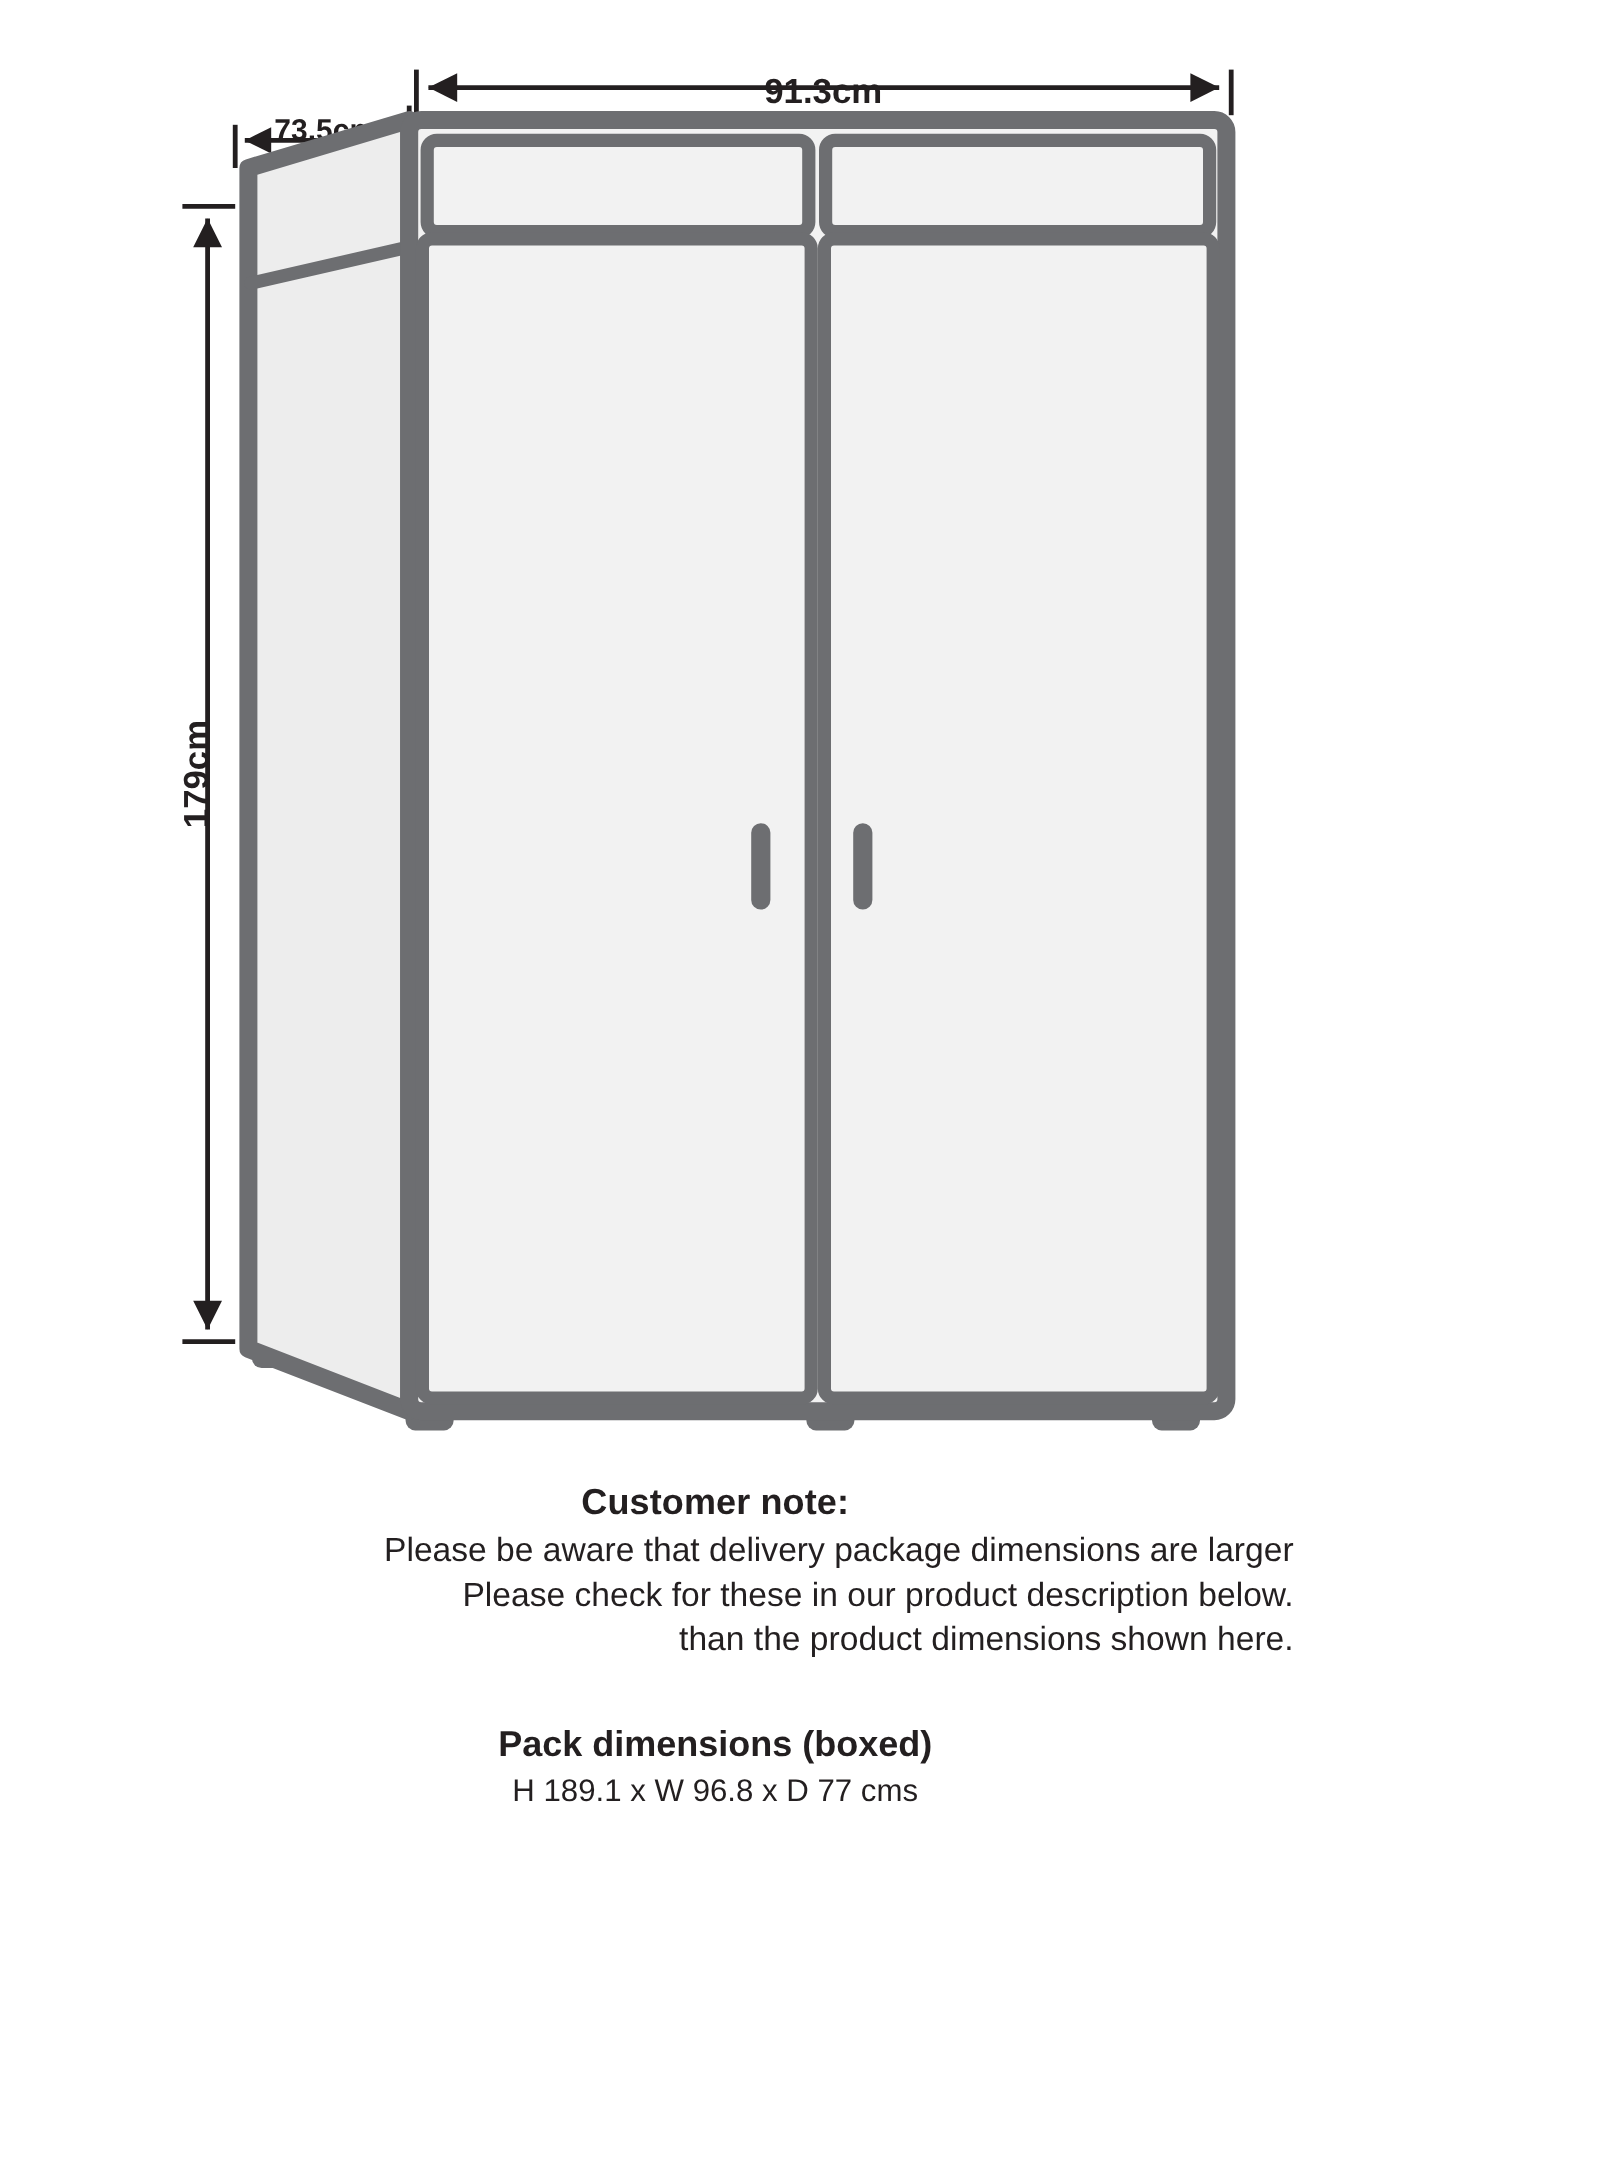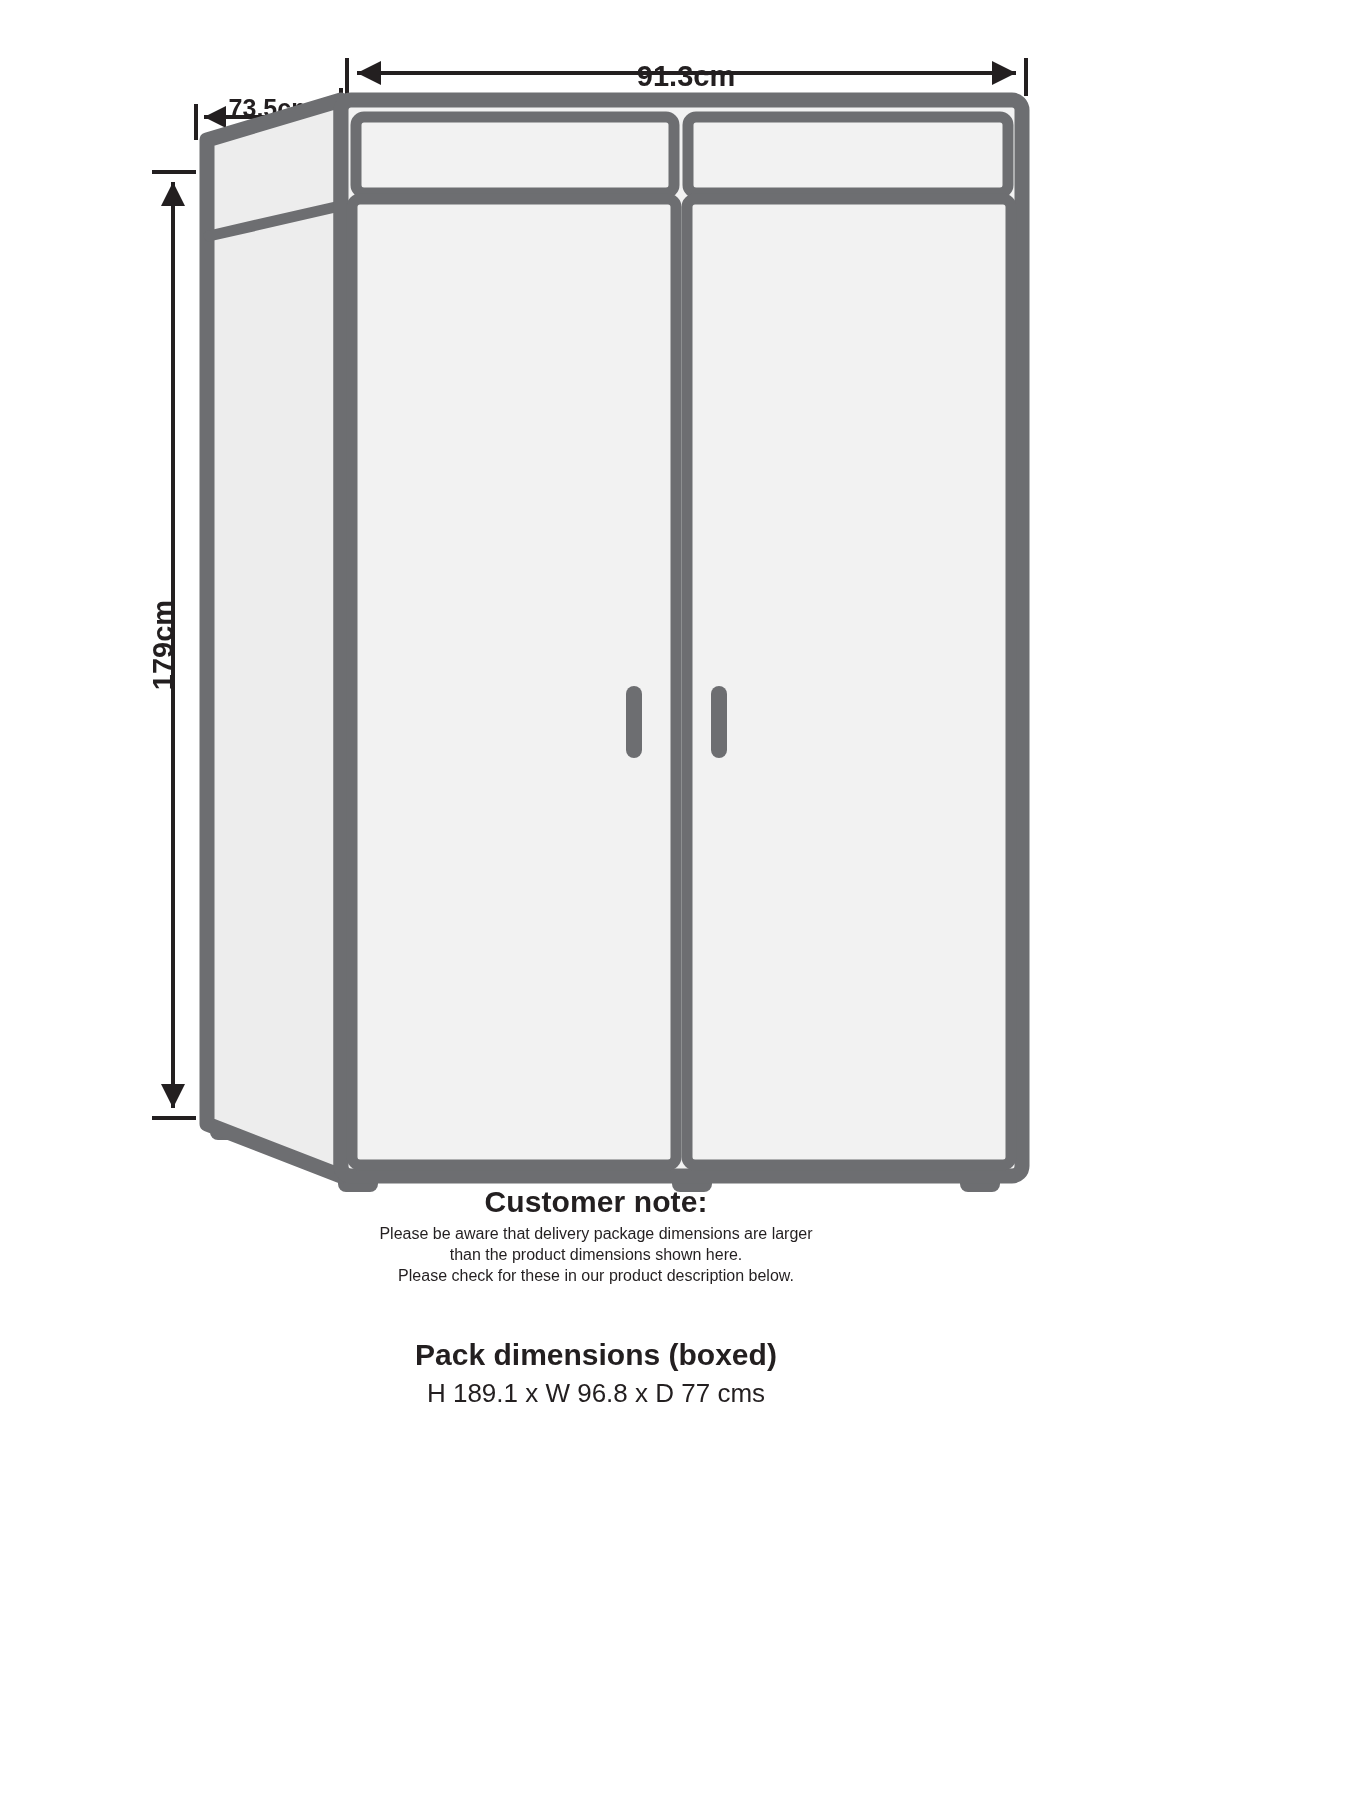--- a/index.html
+++ b/index.html
@@ -28,35 +28,36 @@
     height: 1230px;
   }
   .dimlabel {
     font-family: "Liberation Sans", sans-serif;
     font-weight: bold;
     fill: #231f20;
   }
   .notes {
     position: absolute;
     left: 0;
-    top: 1185px;
+    top: 1236px;
     width: 1192px;
     text-align: center;
   }
   .note-title {
     font-size: 30px;
     font-weight: bold;
     letter-spacing: 0.1px;
     margin: 0 0 4px 0;
   }
   .note-body {
-    font-size: 16px;
+    font-size: 28px;
     line-height: 1.32;
     margin: 0;
-    padding: 0 72px;
+    padding: 0 114px;
+    text-align: right;
   }
   .note-body div {
     white-space: nowrap;
   }
   .pack-title {
     font-size: 30px;
     font-weight: bold;
     margin: 52px 0 6px 0;
     text-align: center;
   }
@@ -127,20 +128,20 @@
 
       <rect x="626" y="686" width="16" height="72" rx="8" fill="#6d6e71"></rect>
       <rect x="711" y="686" width="16" height="72" rx="8" fill="#6d6e71"></rect>
     </g>
   </svg>
 
   <div class="notes">
     <p class="note-title">Customer note:</p>
     <div class="note-body">
       <div>Please be aware that delivery package dimensions are larger</div>
+      <div>Please check for these in our product description below.</div>
       <div>than the product dimensions shown here.</div>
-      <div>Please check for these in our product description below.</div>
     </div>
     <p class="pack-title">Pack dimensions (boxed)</p>
     <p class="pack-dims">H 189.1 x W 96.8 x D 77 cms</p>
   </div>
 
 </div>
 
 </body></html>

